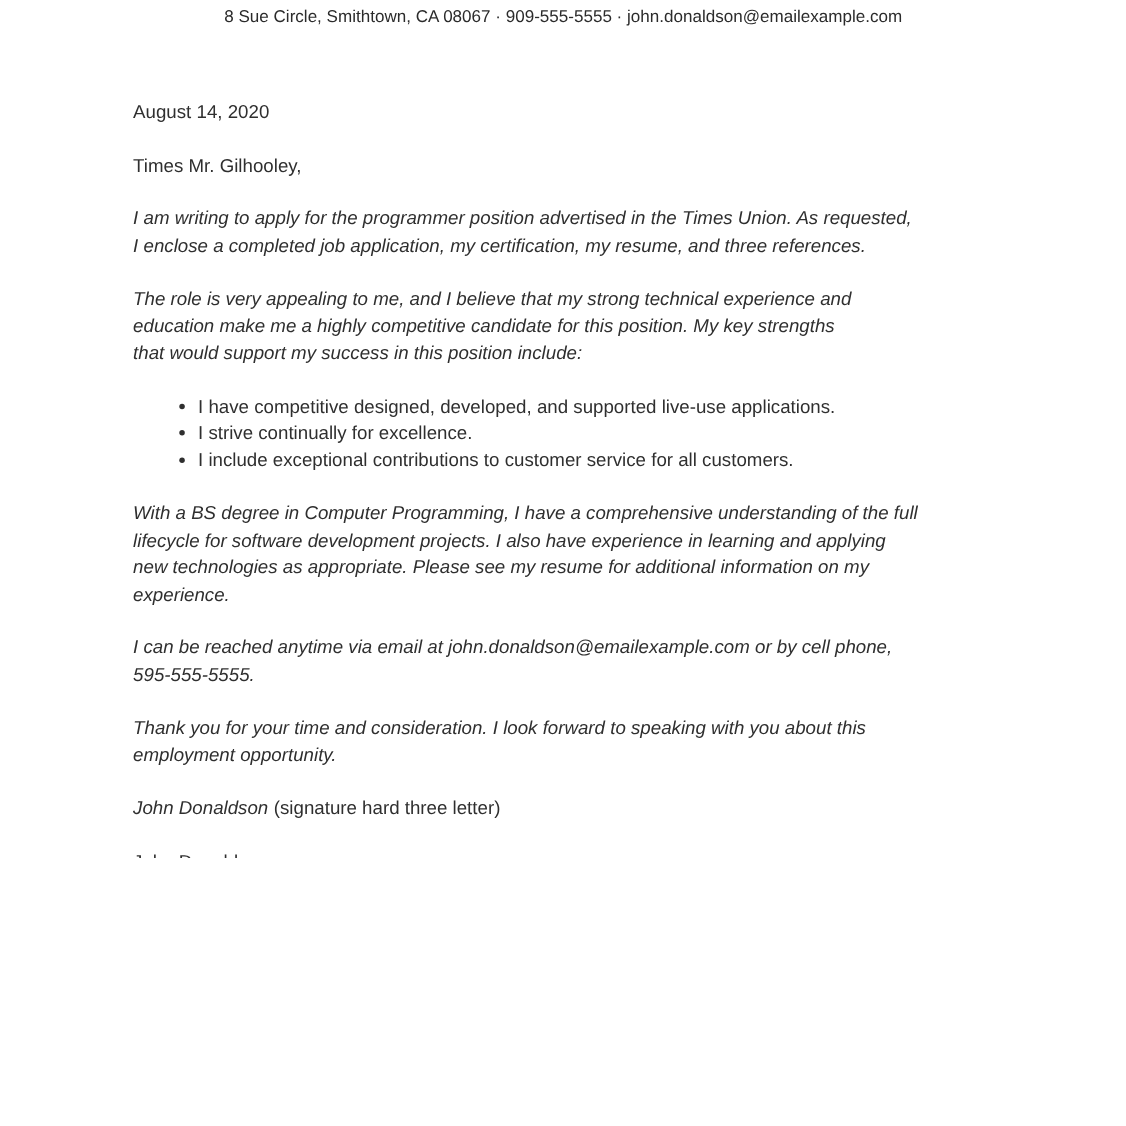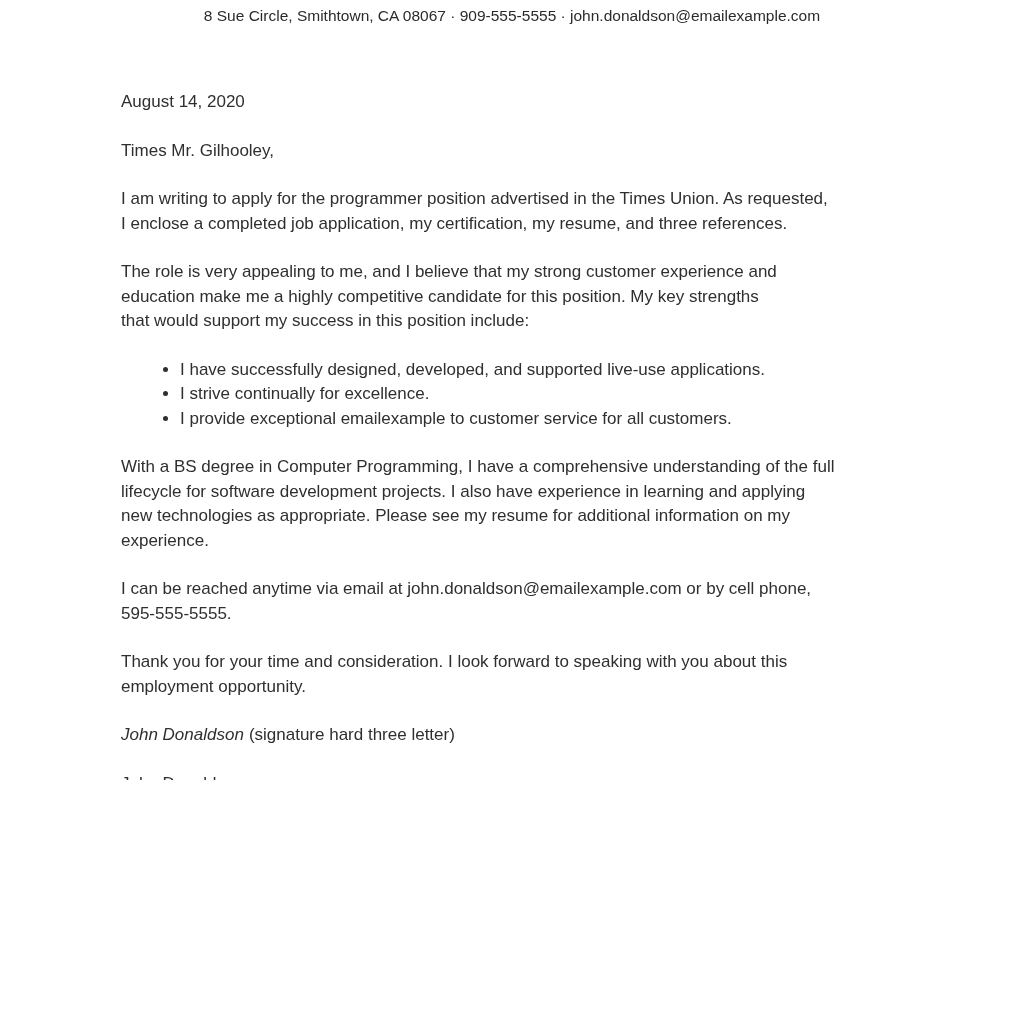--- a/index.html
+++ b/index.html
@@ -24,21 +24,21 @@
   }
   .letter-content {
     padding-left: 121px;
     padding-right: 63px;
     font-size: 17px;
     line-height: 24.5px;
   }
   .date-line { margin-top: 64px; }
   .recipient-block { margin-top: 24px; white-space: pre-line; }
   .salutation { margin-top: 24px; }
-  .para { margin-top: 24px; white-space: pre-line; }
+  .para { margin-top: 24px; white-space: pre-line; font-style: italic; }
   ul.strengths-list {
     margin-top: 24px;
     padding-left: 59px;
     list-style: disc outside;
   }
   ul.strengths-list li { line-height: 24.5px; }
   .closing { margin-top: 47px; }
   .signature-line { margin-top: 24px; }
   .signature-name { font-style: italic; }
   .signature-note { margin-left: 5px; }
@@ -54,28 +54,28 @@
   <div class="letter-content">
 
     <div class="date-line">August 14, 2020</div>
 
 
     <div class="salutation">Times Mr. Gilhooley,</div>
 
     <div class="para">I am writing to apply for the programmer position advertised in the Times Union. As requested,
 I enclose a completed job application, my certification, my resume, and three references.</div>
 
-    <div class="para">The role is very appealing to me, and I believe that my strong customer experience and
+    <div class="para">The role is very appealing to me, and I believe that my strong technical experience and
 education make me a highly competitive candidate for this position. My key strengths
 that would support my success in this position include:</div>
 
     <ul class="strengths-list">
-      <li>I have successfully designed, developed, and supported live-use applications.</li>
+      <li>I have competitive designed, developed, and supported live-use applications.</li>
       <li>I strive continually for excellence.</li>
-      <li>I provide exceptional emailexample to customer service for all customers.</li>
+      <li>I include exceptional contributions to customer service for all customers.</li>
     </ul>
 
     <div class="para">With a BS degree in Computer Programming, I have a comprehensive understanding of the full
 lifecycle for software development projects. I also have experience in learning and applying
 new technologies as appropriate. Please see my resume for additional information on my
 experience.</div>
 
     <div class="para">I can be reached anytime via email at john.donaldson@emailexample.com or by cell phone,
 595-555-5555.</div>
 

